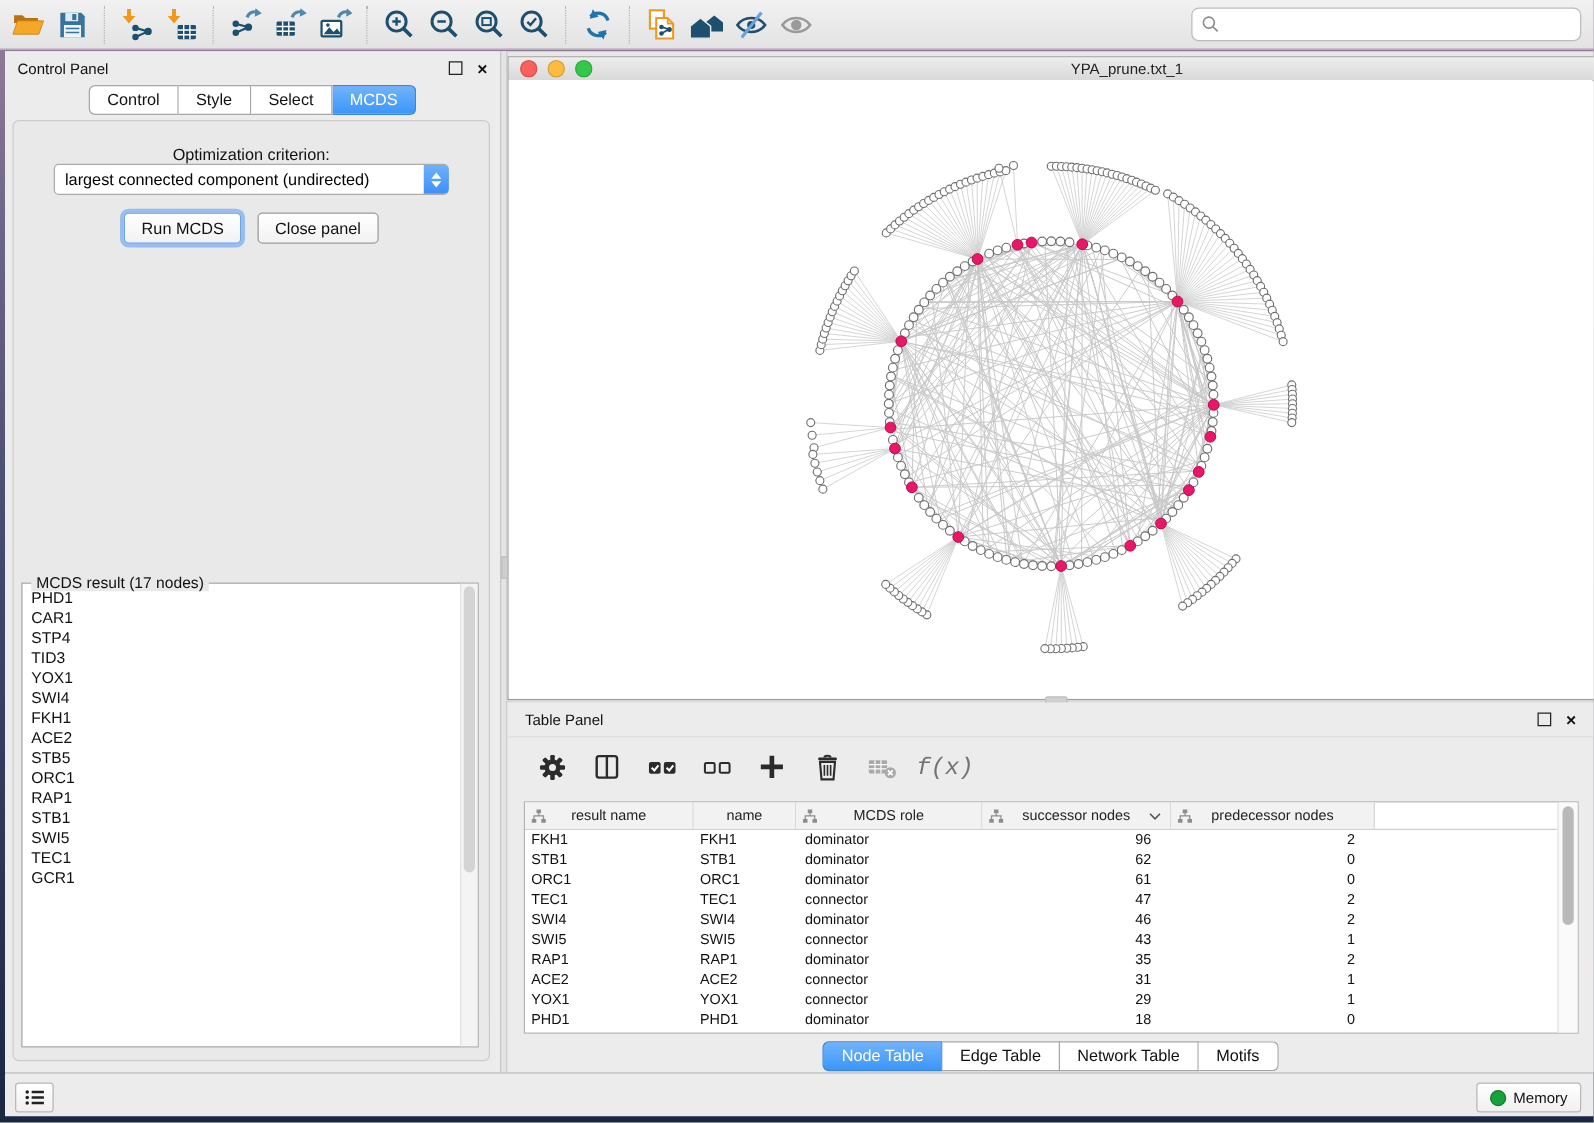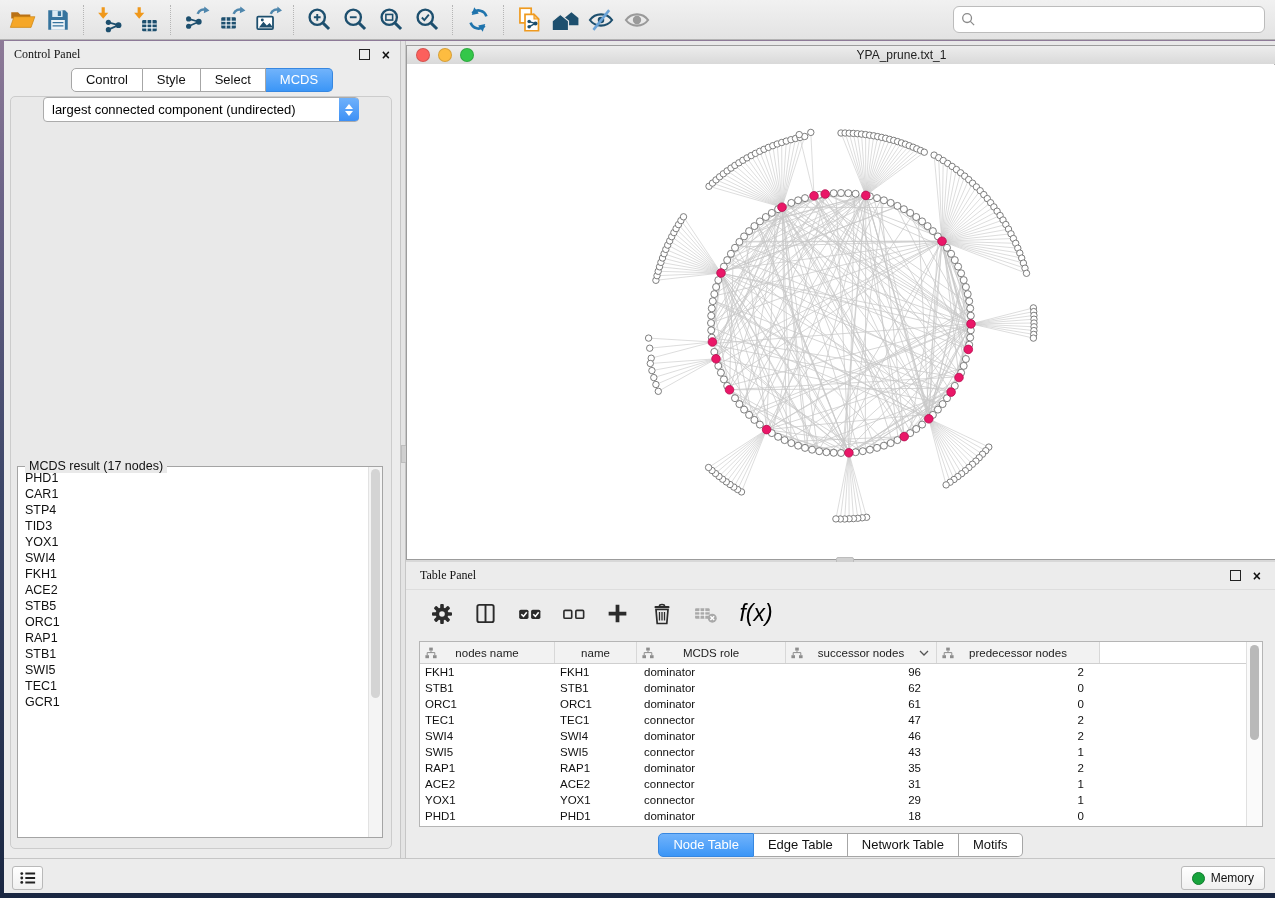--- a/index.html
+++ b/index.html
@@ -15,21 +15,21 @@
   .tbtn{width:36px;height:34px;display:flex;align-items:center;justify-content:center;flex:0 0 auto;}
   .tsep{width:0;height:30px;border-left:1px dotted #b5b5b5;margin:0 7px;flex:0 0 auto;}
   .searchbox{margin-left:auto;margin-right:10px;width:296px;height:25px;background:#fff;
     border:1px solid #bcbcbc;border-radius:6px;display:flex;align-items:center;padding:0 7px;}
   .searchbox input{border:none;outline:none;flex:1;font-size:12px;background:transparent;margin-left:5px;}
   
   .app-body{position:absolute;left:4px;top:41px;width:1271px;height:817px;background:#e8e8e8;}
   
   .cpanel{position:absolute;left:0;top:0;width:396px;height:817px;background:#ececec;}
   .panel-head{height:27px;display:flex;align-items:center;font-size:12px;color:#111;padding:0 10px;}
-  .panel-head .ph-title{flex:1;font-family:Liberation Serif, serif;}
+  .panel-head .ph-title{flex:1;}
   .float-ico{width:9px;height:9px;border:1.5px solid #222;margin-right:12px;cursor:default;}
   .close-ico{font-size:14px;font-weight:bold;color:#111;line-height:10px;cursor:default;}
   .segbar{display:flex;justify-content:center;}
   .seg{height:22px;line-height:22px;padding:0 14px;font-size:13px;background:#fff;
     border:1px solid #a6a6a6;border-left:none;color:#111;}
   .seg:first-child{border-left:1px solid #a6a6a6;border-radius:5px 0 0 5px;}
   .seg:last-child{border-radius:0 5px 5px 0;}
   .seg.active{background:linear-gradient(#71b3fb,#3b96f7);color:#fff;border-color:#3787e0;}
   .cp-content{position:absolute;left:6px;right:8px;top:55px;bottom:9px;
     background:#e9e9e9;border:1px solid #cccccc;border-radius:5px;}
@@ -69,21 +69,21 @@
     border-bottom:1px solid #b2b2b2;display:flex;align-items:center;position:relative;}
   .lights{display:flex;gap:8px;margin-left:9px;}
   .light{width:12px;height:12px;border-radius:50%;}
   .net-title{position:absolute;left:0;right:0;text-align:center;font-size:12px;color:#222;}
   .net-canvas{position:absolute;left:0;top:18px;width:867px;height:495px;background:#fff;}
   
   .tpanel{position:absolute;left:0;top:521px;width:869px;height:296px;background:#ececec;}
   .tp-toolbar{position:absolute;left:0;top:27px;width:100%;height:48px;
     border-top:1px solid #dddddd;display:flex;align-items:center;padding-left:22px;box-sizing:border-box;gap:17px;}
   .tp-btn{width:27px;height:27px;display:flex;align-items:center;justify-content:center;}
-  .fx{font-family:Liberation Sans, sans-serif;font-style:italic;font-size:23px;color:#000000;}
+  .fx{font-family:Liberation Mono, monospace;font-style:italic;font-size:19px;color:#737373;}
   .tablewrap{position:absolute;left:13px;top:79px;width:844px;height:186px;background:#fff;
     border:1px solid #b5b5b5;box-sizing:border-box;}
   .thead{display:flex;height:21px;border-bottom:1px solid #cfcfcf;}
   .th{background:#f2f2f2;border-right:1px solid #d8d8d8;display:flex;align-items:center;
     justify-content:center;font-size:11.5px;color:#222;gap:5px;box-sizing:border-box;position:relative;}
   .th .org-ico{position:absolute;left:5px;width:12px;height:12px;}
   .org-ico rect{fill:#8d8d8d;}
   .sort-ico{width:10px;height:6px;position:absolute;right:7px;}
   .trow{display:flex;height:16px;font-size:11.5px;color:#111;align-items:center;}
   .td{box-sizing:border-box;white-space:nowrap;overflow:hidden;}
@@ -258,26 +258,31 @@
       <span class="float-ico"></span>
       <span class="close-ico">×</span>
     </div>
     <div class="segbar" id="cp-tabs">
         <div class="seg">Control</div>
         <div class="seg">Style</div>
         <div class="seg">Select</div>
         <div class="seg active">MCDS</div>
       </div>
     <div class="cp-content">
+      <div class="opt-label">Optimization criterion:</div>
       <div class="dropdown">
         <span class="dd-text">largest connected component (undirected)</span>
         <span class="dd-cap">
             <span class="tri-up"></span>
             <span class="tri-dn"></span>
           </span>
+      </div>
+      <div class="btn-row">
+        <div class="mac-btn focused">Run MCDS</div>
+        <div class="mac-btn">Close panel</div>
       </div>
       <div class="result-group">
         <span class="result-legend">MCDS result (17 nodes)</span>
         <div class="result-list" id="mcds-list">
             <div>PHD1</div>
             <div>CAR1</div>
             <div>STP4</div>
             <div>TID3</div>
             <div>YOX1</div>
             <div>SWI4</div>
@@ -1029,21 +1034,21 @@
       </div>
       <div class="tablewrap">
         <div class="thead" id="table-head">
             <div class="th" style="width: 135px;">
               <svg class="org-ico" viewBox="0 0 12 12">
                 <rect x="4.2" y="0.6" width="3.6" height="3"></rect>
                 <rect x="0.4" y="8.2" width="3.6" height="3"></rect>
                 <rect x="8" y="8.2" width="3.6" height="3"></rect>
                 <path d="M6 3.6v2M2.2 8.2V5.6h7.6v2.6" fill="none" stroke="#8d8d8d" stroke-width="1"></path>
               </svg>
-              <span>nodes name</span>
+              <span>result name</span>
             </div>
             <div class="th" style="width: 82px;">
               <span>name</span>
             </div>
             <div class="th" style="width: 149px;">
               <svg class="org-ico" viewBox="0 0 12 12">
                 <rect x="4.2" y="0.6" width="3.6" height="3"></rect>
                 <rect x="0.4" y="8.2" width="3.6" height="3"></rect>
                 <rect x="8" y="8.2" width="3.6" height="3"></rect>
                 <path d="M6 3.6v2M2.2 8.2V5.6h7.6v2.6" fill="none" stroke="#8d8d8d" stroke-width="1"></path>

